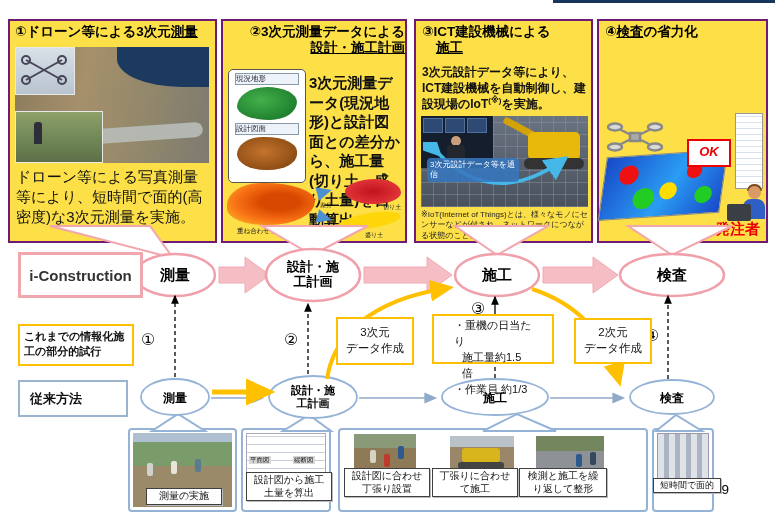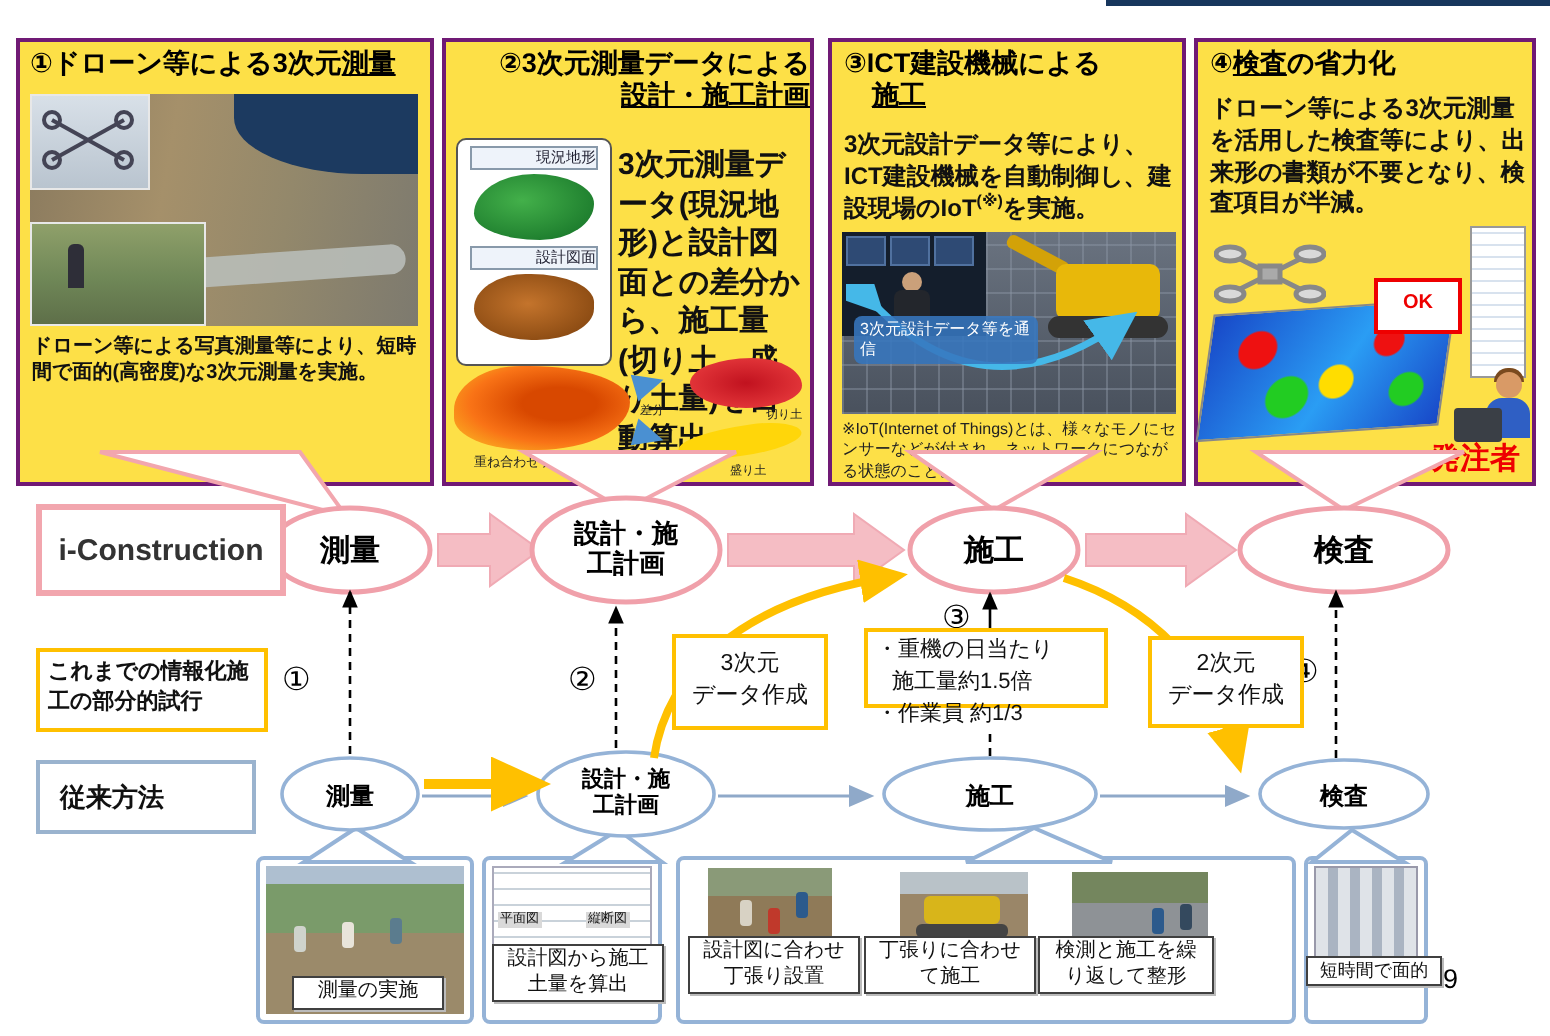--- a/index.html
+++ b/index.html
@@ -5,32 +5,32 @@
   html,body{margin:0;padding:0;background:#fff;}
   .page{position:relative;width:775px;height:518px;background:#fff;overflow:hidden;
         font-family:"Liberation Sans","DejaVu Sans",sans-serif;color:#111;}
   .abs{position:absolute;}
   
   .panel{position:absolute;top:5px;height:224px;background:#fde047;border:2px solid #701a75;box-sizing:border-box;z-index:1;margin-top:14px;}
   #p1{left:8px;width:209px;}  #p2{left:221px;width:186px;}
   #p3{left:414px;width:179px;} #p4{left:597px;width:171px;}
   .ptitle{font-weight:bold;font-size:13.5px;line-height:1.2;color:#000;}
   .ptitle u,.ptitle .ul{text-decoration:underline;}
-  .pbody{font-size:10px;font-weight:700;line-height:1.32;color:#111;}
+  .pbody{font-size:15px;font-weight:400;line-height:1.32;color:#111;}
   
   .p1-photo{position:absolute;left:5px;top:26px;width:194px;height:116px;
      background:linear-gradient(100deg,#8a7a5e 0%,#a5906a 35%,#93886b 65%,#7d7a6f 100%);}
   .p1-water{position:absolute;right:0;top:0;width:92px;height:40px;background:#1c3a60;border-radius:0 0 0 70%;}
   .p1-road{position:absolute;left:6px;bottom:20px;width:182px;height:15px;background:#b8bcb8;transform:rotate(-4deg);border-radius:8px;opacity:.9;}
   .p1-drone-inset{position:absolute;left:0;top:0;width:58px;height:46px;background:linear-gradient(180deg,#d8e0e8,#b9c4cf);border:1px solid #e8e8e8;}
   .p1-person-inset{position:absolute;left:0;bottom:0;width:86px;height:50px;background:linear-gradient(180deg,#8fa06a 0%,#6f8757 55%,#5e6f49 100%);border:1px solid #e8e8e8;}
   .p1-person{position:absolute;left:18px;top:10px;width:8px;height:22px;background:#2e2e38;border-radius:3px 3px 0 0;}
   
   .p2-card{position:absolute;left:5px;top:48px;width:76px;height:112px;border:1.5px solid #555;border-radius:5px;background:#fff;}
-  .chip{display:block;margin:3px auto 2px;width:62px;font-size:7.5px;text-align:right;border:1px solid #8899aa;background:#eef3fa;color:#223;line-height:1.3;}
+  .chip{display:block;margin:3px auto 2px;width:62px;font-size:7.5px;text-align:left;border:1px solid #8899aa;background:#eef3fa;color:#223;line-height:1.3;}
   .blob-green{width:60px;height:33px;margin:0 auto;background:radial-gradient(ellipse at 40% 40%,#43b04a,#1e7e2e 75%);border-radius:50% 50% 45% 55%/60% 45% 55% 40%;}
   .blob-brown{width:60px;height:33px;margin:0 auto;background:radial-gradient(ellipse at 45% 45%,#c4742c,#8a4a12 78%);border-radius:45% 55% 50% 50%/55% 45% 50% 50%;}
   .p2-body{position:absolute;left:86px;top:52px;width:94px;font-size:15px;font-weight:600;line-height:1.3;}
   .p2-diagram{position:absolute;left:2px;top:158px;width:180px;height:62px;}
   .mass-orange{position:absolute;left:2px;top:4px;width:88px;height:42px;
      background:radial-gradient(ellipse at 60% 45%,#d84800 25%,#f97316 60%,#fbbf24 95%);
      border-radius:40% 60% 55% 45%/55% 45% 60% 40%;}
   .mass-red{position:absolute;left:120px;top:0;width:56px;height:25px;background:radial-gradient(ellipse at 50% 50%,#c1121f,#e5383b 80%);border-radius:55% 45% 50% 50%/50% 55% 45% 50%;}
   .mass-yellow{position:absolute;left:114px;top:34px;width:62px;height:15px;background:#ffd60a;transform:rotate(-8deg);border-radius:60% 40% 50% 50%/50% 50% 50% 50%;}
   .tinylabel{position:absolute;font-size:6.5px;color:#222;white-space:nowrap;}
@@ -57,35 +57,35 @@
      background:repeating-linear-gradient(0deg,#fff 0 5px,#d8e2ee 5px 6px);}
   .p4-heat{position:absolute;left:0px;top:40px;width:118px;height:62px;border:1px solid #888;
      transform:skewX(-12deg) rotate(-4deg);
      background:radial-gradient(circle at 20% 30%,#e11 0 9px,transparent 10px),
                 radial-gradient(circle at 55% 60%,#fd0 0 8px,transparent 9px),
                 radial-gradient(circle at 75% 30%,#e11 0 7px,transparent 8px),
                 radial-gradient(circle at 35% 70%,#2c2 0 10px,transparent 11px),
                 radial-gradient(circle at 85% 70%,#2c2 0 8px,transparent 9px),
                 linear-gradient(120deg,#1848c8,#2a9df4 55%,#1848c8);}
   .p4-ok{position:absolute;left:84px;top:26px;width:40px;height:24px;background:#fff;border:2px solid #e00;
-     color:#e00;font-weight:bold;font-size:10px;text-align:center;line-height:22px;}
+     color:#e00;font-weight:bold;font-size:13px;text-align:center;line-height:22px;font-style:italic;}
   .p4-monitor{position:absolute;right:14px;bottom:4px;width:24px;height:17px;background:#3a3f46;border-radius:2px;}
   .p4-head{position:absolute;right:4px;bottom:26px;width:13px;height:13px;border-radius:50%;background:#d99a66;}
   .p4-hair{position:absolute;right:3px;bottom:34px;width:15px;height:7px;border-radius:7px 7px 0 0;background:#7a4a1e;}
   .p4-torso{position:absolute;right:0px;bottom:6px;width:22px;height:20px;background:#2f5fc4;border-radius:8px 8px 0 0;}
   .p4-client{position:absolute;right:6px;bottom:2px;color:#e00;font-weight:bold;font-size:15px;}
   
   .zlabels{z-index:3;font-weight:bold;}
   .ic-box{left:18px;top:252px;width:119px;height:40px;border:3px solid #F2A6AE;display:flex;align-items:center;justify-content:center;font-size:15px;color:#333;background:#fff;}
   .ellipse-label{text-align:center;font-weight:bold;color:#000;z-index:3;}
   .legacy-box{left:18px;top:324px;width:116px;height:42px;border:2.5px solid #FFC000;font-size:11px;line-height:1.4;padding:3px 4px;box-sizing:border-box;background:#fff;}
   .conv-box{left:18px;top:380px;width:110px;height:37px;border:2px solid #9AB3CE;display:flex;align-items:center;font-size:13px;padding-left:10px;box-sizing:border-box;background:#fff;}
   .num{font-size:16px;color:#000;z-index:3;}
   .ocall{border:2.5px solid #FFC000;background:#fff;text-align:center;font-size:11.5px;line-height:1.35;display:flex;flex-direction:column;justify-content:center;z-index:3;}
-  .metrics{left:432px;top:314px;width:122px;height:40px;border:2.5px solid #FFC000;background:#fff;font-size:11px;line-height:1.45;padding:2px 4px;box-sizing:border-box;z-index:3;}
+  .metrics{left:432px;top:314px;width:122px;height:50px;border:2.5px solid #FFC000;background:#fff;font-size:11px;line-height:1.45;padding:2px 20px;box-sizing:border-box;z-index:3;}
   .metrics .ind{padding-left:8px;}
   
   .bcard{position:absolute;top:428px;height:84px;border:2px solid #95B3D7;border-radius:4px;background:#fff;box-sizing:border-box;z-index:1;}
   .cap{position:absolute;background:#fff;border:1px solid #404040;font-size:10px;line-height:1.25;text-align:center;padding:1px 3px;box-shadow:1px 1px 0 #bbb;z-index:3;}
   .photo{position:absolute;}
   .dchip{position:absolute;font-size:6.5px;background:#d9d9d9;color:#111;padding:0 1px;line-height:1.3;}
   .fig-person{position:absolute;width:6px;height:13px;border-radius:2px;}
   .pagenum{left:714px;top:482px;font-size:13.5px;color:#000;}
   .topline{left:553px;top:0;width:222px;height:3px;background:#17365d;}
   svg.overlay{position:absolute;left:0;top:0;z-index:2;pointer-events:none;}
@@ -177,21 +177,20 @@
       </svg>
       <div class="p3-bubble">3次元設計データ等を通信</div>
     </div>
     <div class="p3-foot">※IoT(Internet of Things)とは、様々なモノにセンサーなどが付され、ネットワークにつながる状態のこと。</div>
   </div>
 
   <div class="panel" id="p4">
     <div class="ptitle abs" style="left:6px;top:3px;">
       <span>④</span><u>検査</u><span>の省力化</span>
     </div>
-    <div class="p4-body">ドローン等による3次元測量を活用した検査等により、出来形の書類が不要となり、検査項目が半減。</div>
     <div class="p4-scene">
       <svg class="abs" style="left:4px;top:4px;" width="56" height="38">
         <g stroke="#888" stroke-width="2.5" fill="#d9d9d9">
           <line x1="8" y1="10" x2="48" y2="30"></line>
             <line x1="48" y1="10" x2="8" y2="30"></line>
           <ellipse cx="8" cy="10" rx="7" ry="3.5"></ellipse>
             <ellipse cx="48" cy="10" rx="7" ry="3.5"></ellipse>
           <ellipse cx="8" cy="30" rx="7" ry="3.5"></ellipse>
             <ellipse cx="48" cy="30" rx="7" ry="3.5"></ellipse>
           <rect x="23" y="16" width="10" height="8" fill="#aaa"></rect>

